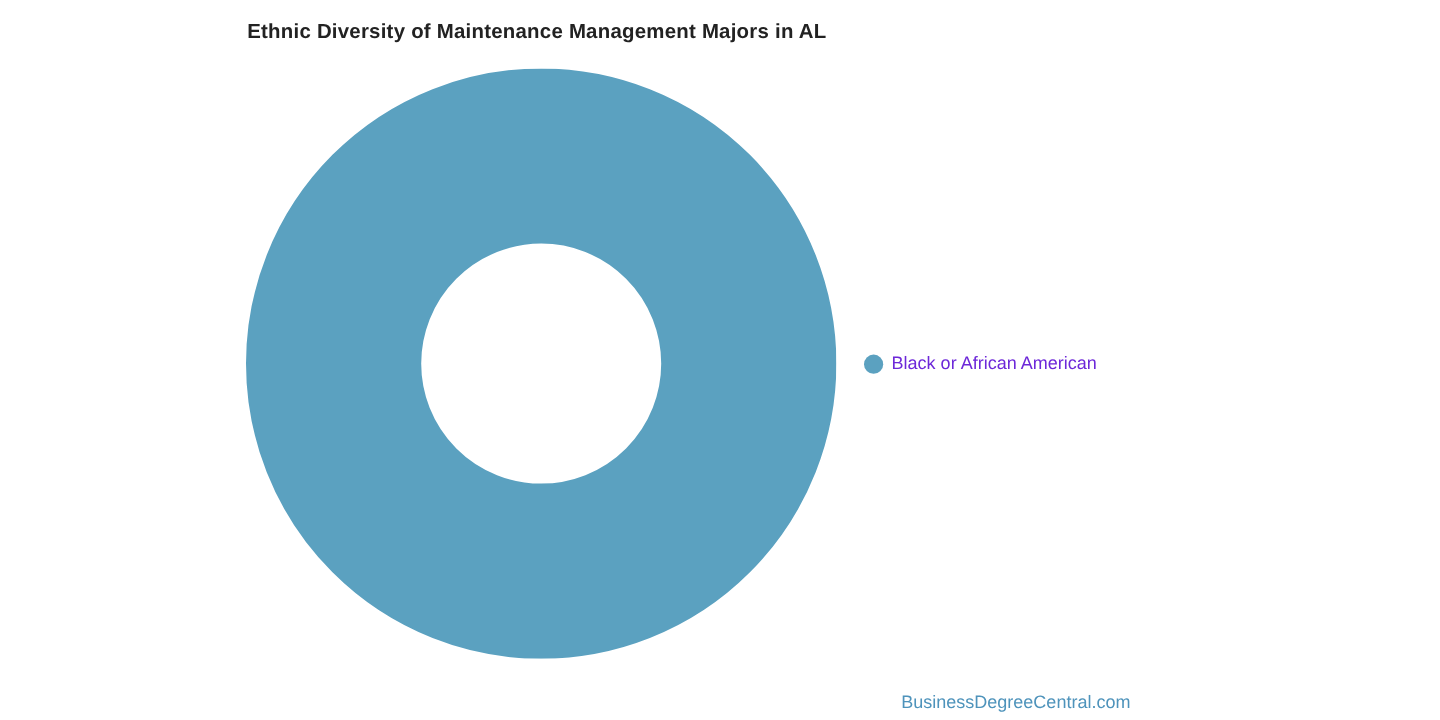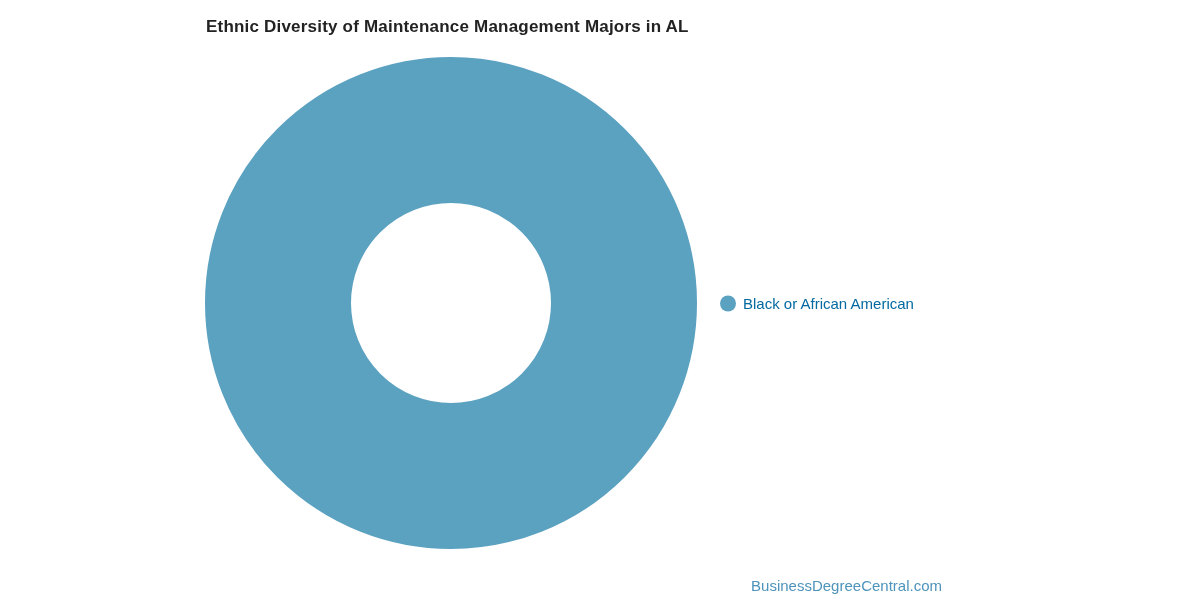--- a/index.html
+++ b/index.html
@@ -74,19 +74,19 @@
 
   <div class="donut-wrap">
     <svg width="492" height="492" viewBox="0 0 492 492">
       <circle cx="246" cy="246" r="173" fill="none" stroke="#5BA1C0" stroke-width="146"></circle>
     </svg>
   </div>
 
   <div class="legend">
     <div class="legend-item">
       <span class="legend-marker" style="background: rgb(91, 161, 192);"></span>
-      <span class="legend-label" style="color: #0369a1;">Black or African American</span>
+      <span class="legend-label" style="color: #6d28d9;">Black or African American</span>
     </div>
   </div>
 
   <a class="watermark" href="#" style="color: rgb(78, 147, 187);">BusinessDegreeCentral.com</a>
 
 </div>
 
 </body></html>

